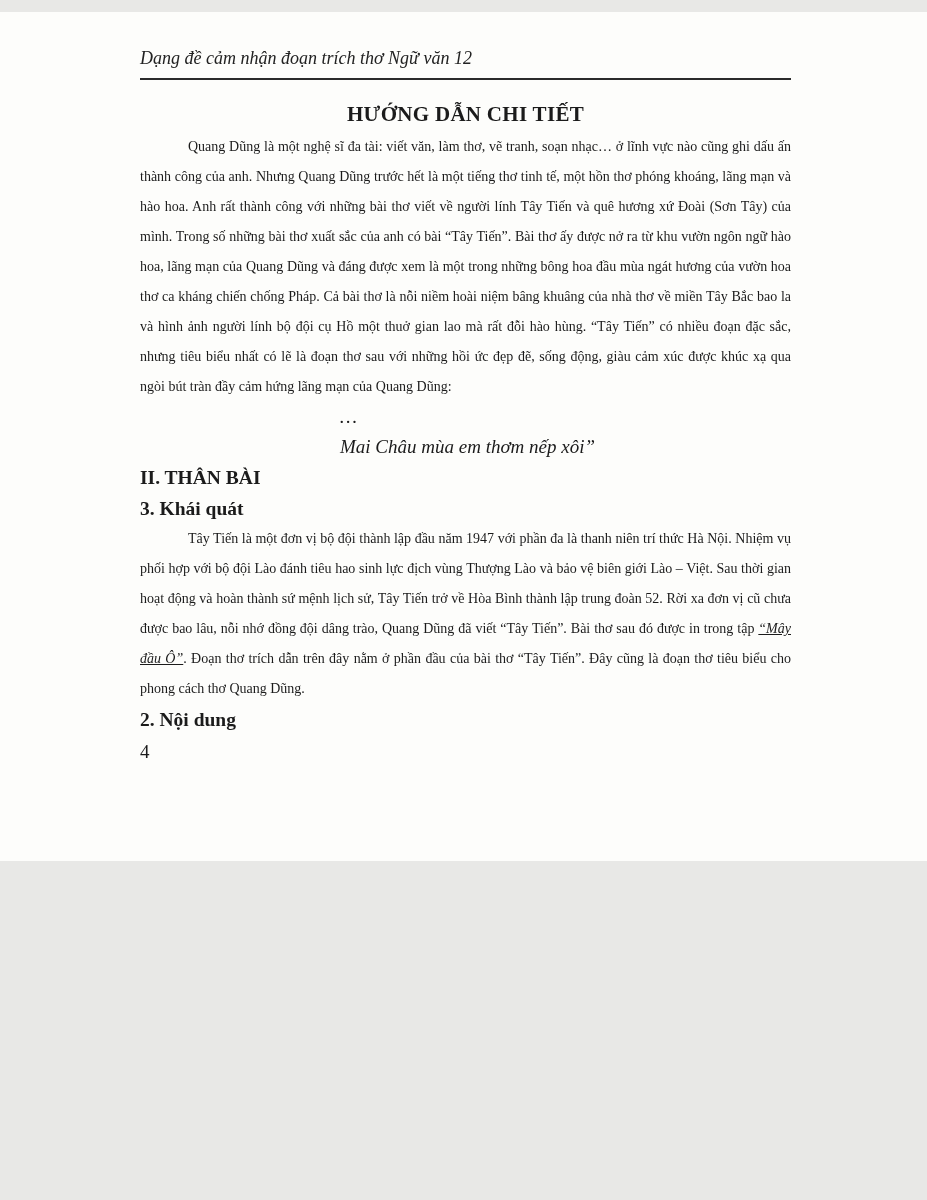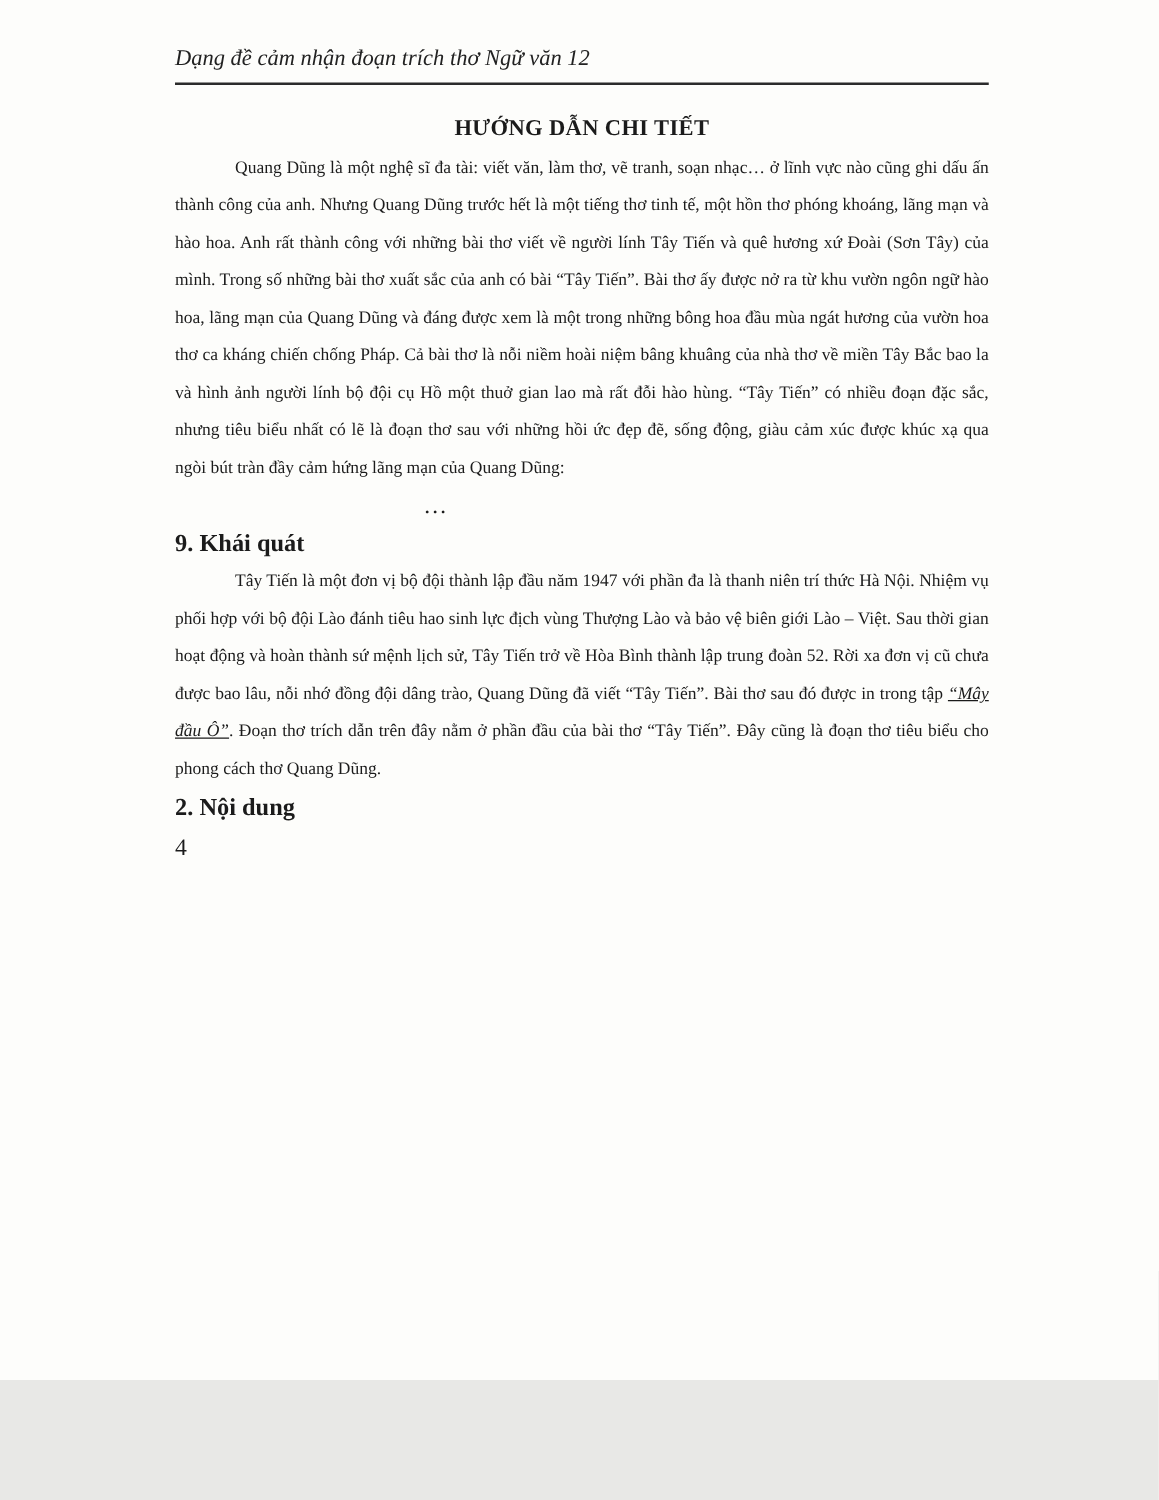--- a/index.html
+++ b/index.html
@@ -3,43 +3,43 @@
 <meta charset="utf-8">
 <style>
   html, body {
     margin: 0;
     padding: 0;
     background: #e8e8e6;
   }
   .page {
     position: relative;
     width: 927px;
-    height: 1104px;
-    margin: 0 auto;
+    height: 849px;
+    margin: 12px auto;
     background: #fdfdfb;
     box-sizing: border-box;
     padding: 34px 136px 0 140px;
     font-family: "Liberation Serif", "DejaVu Serif", serif;
     color: #1b1b1b;
     overflow: hidden;
   }
   .running-title {
     font-style: italic;
     font-size: 18px;
     line-height: 24px;
     color: #222;
   }
   .rule {
     border-bottom: 2px solid #2b2b2b;
     margin-top: 8px;
   }
   .doc-title {
     text-align: center;
     font-weight: bold;
-    font-size: 18px;
+    font-size: 21px;
     line-height: 28px;
     margin-top: 20px;
     margin-bottom: 4px;
     letter-spacing: 0.3px;
   }
   .heading {
     font-weight: bold;
     font-size: 19.5px;
     line-height: 31px;
   }
@@ -75,24 +75,26 @@
     <div class="rule"></div>
   </div>
 
   <div class="doc-title">HƯỚNG DẪN CHI TIẾT</div>
 
 
   <p class="para indent">Quang Dũng là một nghệ sĩ đa tài: viết văn, làm thơ, vẽ tranh, soạn nhạc… ở lĩnh vực nào cũng ghi dấu ấn thành công của anh. Nhưng Quang Dũng trước hết là một tiếng thơ tinh tế, một hồn thơ phóng khoáng, lãng mạn và hào hoa. Anh rất thành công với những bài thơ viết về người lính Tây Tiến và quê hương xứ Đoài (Sơn Tây) của mình. Trong số những bài thơ xuất sắc của anh có bài “Tây Tiến”. Bài thơ ấy được nở ra từ khu vườn ngôn ngữ hào hoa, lãng mạn của Quang Dũng và đáng được xem là một trong những bông hoa đầu mùa ngát hương của vườn hoa thơ ca kháng chiến chống Pháp. Cả bài thơ là nỗi niềm hoài niệm bâng khuâng của nhà thơ về miền Tây Bắc bao la và hình ảnh người lính bộ đội cụ Hồ một thuở gian lao mà rất đỗi hào hùng. “Tây Tiến” có nhiều đoạn đặc sắc, nhưng tiêu biểu nhất có lẽ là đoạn thơ sau với những hồi ức đẹp đẽ, sống động, giàu cảm xúc được khúc xạ qua ngòi bút tràn đầy cảm hứng lãng mạn của Quang Dũng:</p>
 
   <div class="quote">
     <div class="quote-line">…</div>
+    <div class="quote-line">Mai Châu mùa em thơm nếp xôi”</div>
   </div>
 
+  <div class="heading">II. THÂN BÀI</div>
 
-  <div class="heading">9. Khái quát</div>
+  <div class="heading">3. Khái quát</div>
 
   <p class="para indent"><span>Tây Tiến là một đơn vị bộ đội thành lập đầu năm 1947 với phần đa là thanh niên trí thức Hà Nội. Nhiệm vụ phối hợp với bộ đội Lào đánh tiêu hao sinh lực địch vùng Thượng Lào và bảo vệ biên giới Lào – Việt. Sau thời gian hoạt động và hoàn thành sứ mệnh lịch sử, Tây Tiến trở về Hòa Bình thành lập trung đoàn 52. Rời xa đơn vị cũ chưa được bao lâu, nỗi nhớ đồng đội dâng trào, Quang Dũng đã viết “Tây Tiến”. Bài thơ sau đó được in trong tập </span><span class="italic">“Mây đầu Ô”</span><span>. Đoạn thơ trích dẫn trên đây nằm ở phần đầu của bài thơ “Tây Tiến”. Đây cũng là đoạn thơ tiêu biểu cho phong cách thơ Quang Dũng.</span></p>
 
   <div class="heading">2. Nội dung</div>
 
 
   <div class="page-number">4</div>
 
 </div>
 

